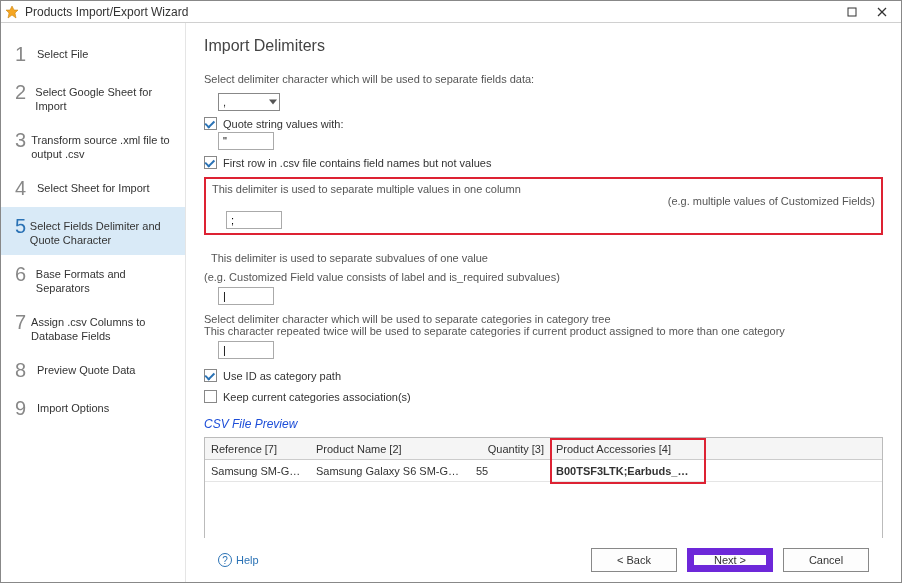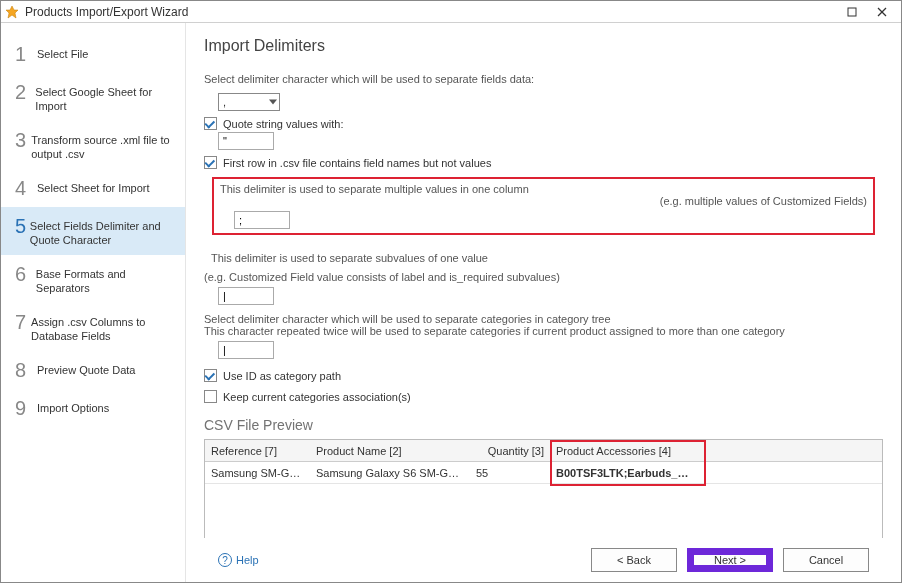--- a/index.html
+++ b/index.html
@@ -21,23 +21,23 @@
   .main { flex: 1; padding: 14px 18px 0 18px; display: flex; flex-direction: column; overflow: hidden; }
   h2.section { font-size: 16px; font-weight: 400; color: #444; margin: 0 0 10px 0; }
   .desc { font-size: 11px; color: #555; margin: 8px 0; }
   .indent { margin-left: 14px; }
   .small-input { border: 1px solid #aaa; height: 18px; width: 56px; padding: 0 4px; font-size: 11px; background: #fff; }
   .combo { border: 1px solid #888; height: 18px; width: 62px; display: inline-flex; align-items: center; position: relative; background: #fff; font-size: 11px; padding-left: 4px; }
   .combo .caret { position: absolute; right: 2px; top: 50%; transform: translateY(-50%); width: 0; height: 0; border-left: 4px solid transparent; border-right: 4px solid transparent; border-top: 5px solid #555; }
   .chk-row { display: flex; align-items: center; margin: 6px 0 2px 0; font-size: 11px; color: #333; }
   .chk { width: 13px; height: 13px; border: 1px solid #888; margin-right: 6px; display: inline-flex; align-items: center; justify-content: center; background: #fff; }
   .chk.checked::after { content: ""; width: 7px; height: 4px; border-left: 2px solid #2a72b5; border-bottom: 2px solid #2a72b5; transform: rotate(-45deg) translateY(-1px); }
-  .highlight-box { border: 2px solid #d23; padding: 4px 6px; margin: 6px 8px; }
+  .highlight-box { border: 2px solid #d23; padding: 4px 6px; margin: 6px 0; }
   .block { margin: 4px 0; }
-  h3.preview { font-size: 14px; font-weight: 400; color: #737373; margin: 12px 0 6px 0; }
+  h3.preview { font-size: 12px; font-weight: 400; color: #1d4ed8; margin: 12px 0 6px 0; font-style: italic; }
   .grid { border: 1px solid #bbb; border-bottom: none; position: relative; height: 120px; overflow: hidden; background: #fff; }
   .grid-row { display: flex; height: 22px; align-items: center; }
   .grid-header { background: #f5f5f5; border-bottom: 1px solid #ccc; font-size: 11px; color: #333; }
   .grid-body { border-bottom: 1px solid #e5e5e5; font-size: 11px; }
   .cell { padding: 0 6px; white-space: nowrap; overflow: hidden; text-overflow: ellipsis; }
   .col-ref { width: 105px; }
   .col-name { width: 160px; }
   .col-qty { width: 80px; text-align: right; }
   .col-acc { width: 150px; }
   .col-highlight { border: 2px solid #d23; position: absolute; top: 0; left: 345px; width: 156px; height: 46px; pointer-events: none; }

